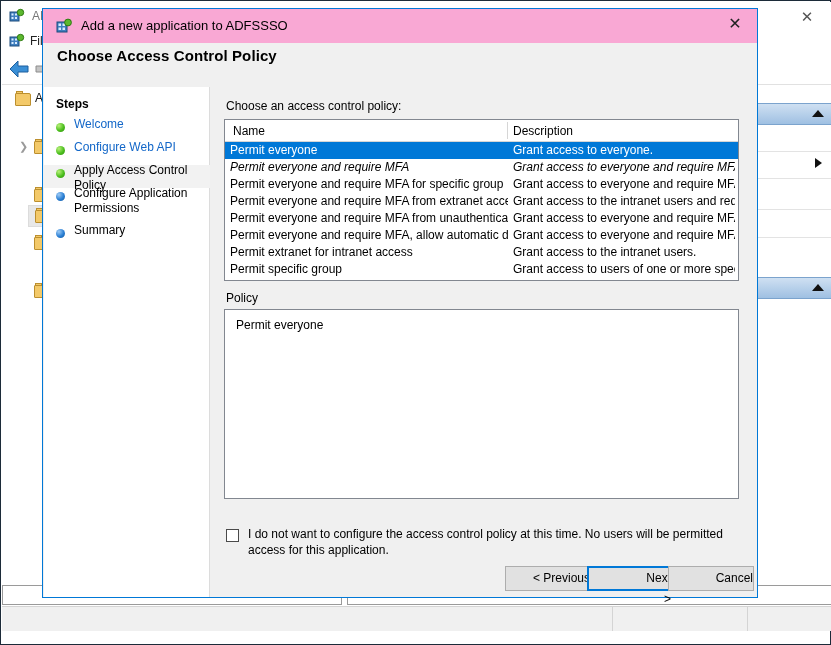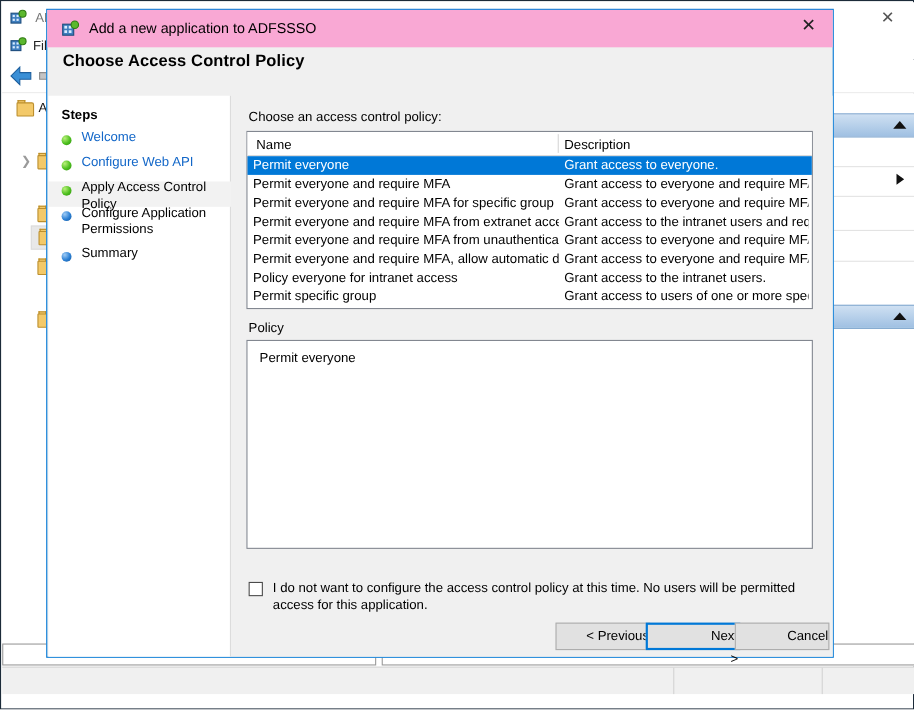--- a/index.html
+++ b/index.html
@@ -267,42 +267,42 @@
       <div id="list-head">
         <span class="col-name">Name</span>
         <span class="col-div"></span>
         <span class="col-desc">Description</span>
       </div>
 
       <div class="lrow sel" style="top:22px;">
         <span class="c1">Permit everyone</span>
         <span class="c2">Grant access to everyone.</span>
       </div>
-      <div class="lrow" style="top:39px;">
+      <div class="lrow" style="top:39px;font-style:italic;">
         <span class="c1">Permit everyone and require MFA</span>
         <span class="c2">Grant access to everyone and require MFA f...</span>
       </div>
       <div class="lrow" style="top:56px;">
         <span class="c1">Permit everyone and require MFA for specific group</span>
         <span class="c2">Grant access to everyone and require MFA f...</span>
       </div>
       <div class="lrow" style="top:73px;">
         <span class="c1">Permit everyone and require MFA from extranet access</span>
         <span class="c2">Grant access to the intranet users and requir...</span>
       </div>
       <div class="lrow" style="top:90px;">
         <span class="c1">Permit everyone and require MFA from unauthenticated ...</span>
         <span class="c2">Grant access to everyone and require MFA f...</span>
       </div>
       <div class="lrow" style="top:107px;">
         <span class="c1">Permit everyone and require MFA, allow automatic devi...</span>
         <span class="c2">Grant access to everyone and require MFA f...</span>
       </div>
       <div class="lrow" style="top:124px;">
-        <span class="c1">Policy everyone for intranet access</span>
+        <span class="c1">Permit extranet for intranet access</span>
         <span class="c2">Grant access to the intranet users.</span>
       </div>
       <div class="lrow" style="top:141px;">
         <span class="c1">Permit specific group</span>
         <span class="c2">Grant access to users of one or more specifi...</span>
       </div>
     </div>
 
     <div id="policy-caption">Policy</div>
 

